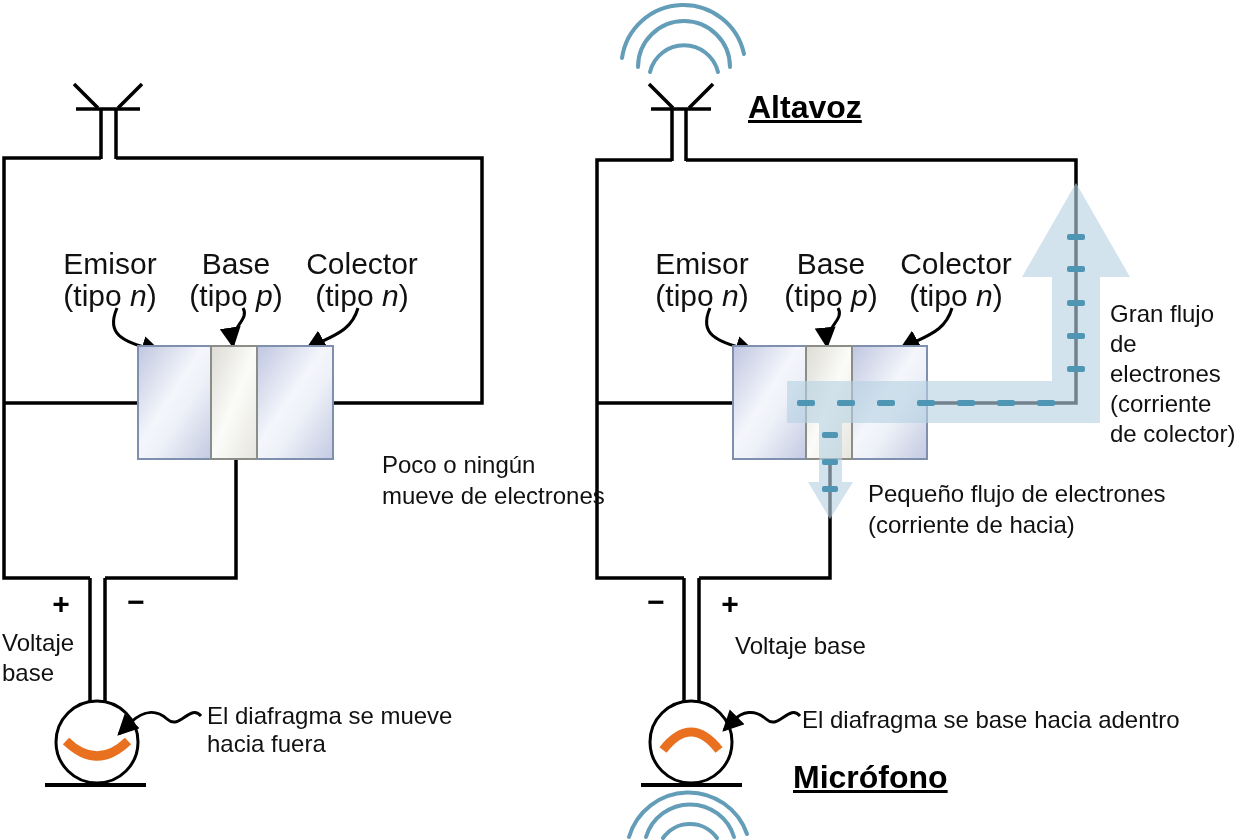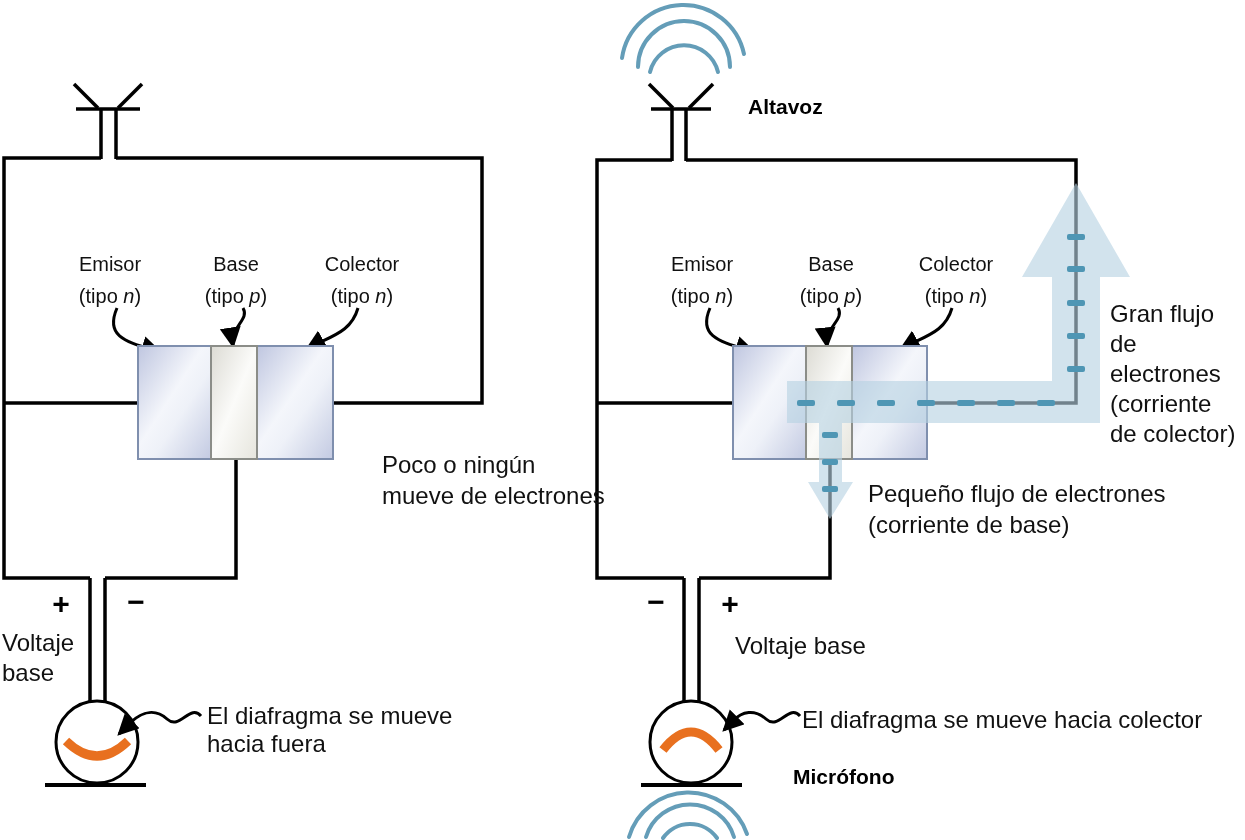--- a/index.html
+++ b/index.html
@@ -1,23 +1,23 @@
 <!DOCTYPE html>
 <html lang="es"><head>
 <meta charset="utf-8">
 <style>
   html,body{margin:0;padding:0;background:#fff;}
   body{width:1245px;height:840px;position:relative;overflow:hidden;
        font-family:"Liberation Sans","DejaVu Sans",sans-serif;color:#111;}
   svg.diagram{position:absolute;left:0;top:0;}
   .txt{position:absolute;white-space:pre-line;font-size:24px;line-height:31px;color:#111;}
   .tlabel{position:absolute;transform:translateX(-50%);text-align:center;
-          font-size:20px;line-height:32px;color:#111;}
+          font-size:30px;line-height:32px;color:#111;}
   .tipo-letter{font-style:italic;}
-  .bold-title{position:absolute;font-size:21px;font-weight:bold;color:#000;line-height:30px;}
+  .bold-title{position:absolute;font-size:32px;font-weight:bold;color:#000;line-height:30px;text-decoration:underline;}
   .pol{position:absolute;font-size:30px;font-weight:bold;transform:translate(-50%,-50%);color:#000;}
   .note-big{line-height:30px;margin-top:12px;}
 </style>
 </head>
 <body>
 
 <svg class="diagram" width="1245" height="840" viewBox="0 0 1245 840">
   <defs>
     <linearGradient id="nGrad" x1="0" y1="0" x2="1" y2="1">
       <stop offset="0" stop-color="#bfc6e0"></stop>
@@ -182,18 +182,18 @@
 <div class="tlabel" style="left:956px;top:248px">
   <div>Colector</div>
   <div><span>(tipo </span><span class="tipo-letter">n</span><span>)</span></div>
 </div>
 <div class="txt note-big" style="left:1110px;top:287px">Gran flujo
 de
 electrones
 (corriente
 de colector)</div>
 <div class="txt" style="left:868px;top:478px">Pequeño flujo de electrones
-(corriente de base)</div>
+(corriente de hacia)</div>
 <div class="pol" style="left:656px;top:602px">−</div>
 <div class="pol" style="left:730px;top:604px">+</div>
 <div class="txt" style="left:735px;top:630px">Voltaje base</div>
-<div class="txt" style="left:802px;top:704px">El diafragma se mueve hacia colector</div>
+<div class="txt" style="left:802px;top:704px">El diafragma se base hacia adentro</div>
 <div class="bold-title" style="left:793px;top:762px">Micrófono</div>
 
 </body></html>

